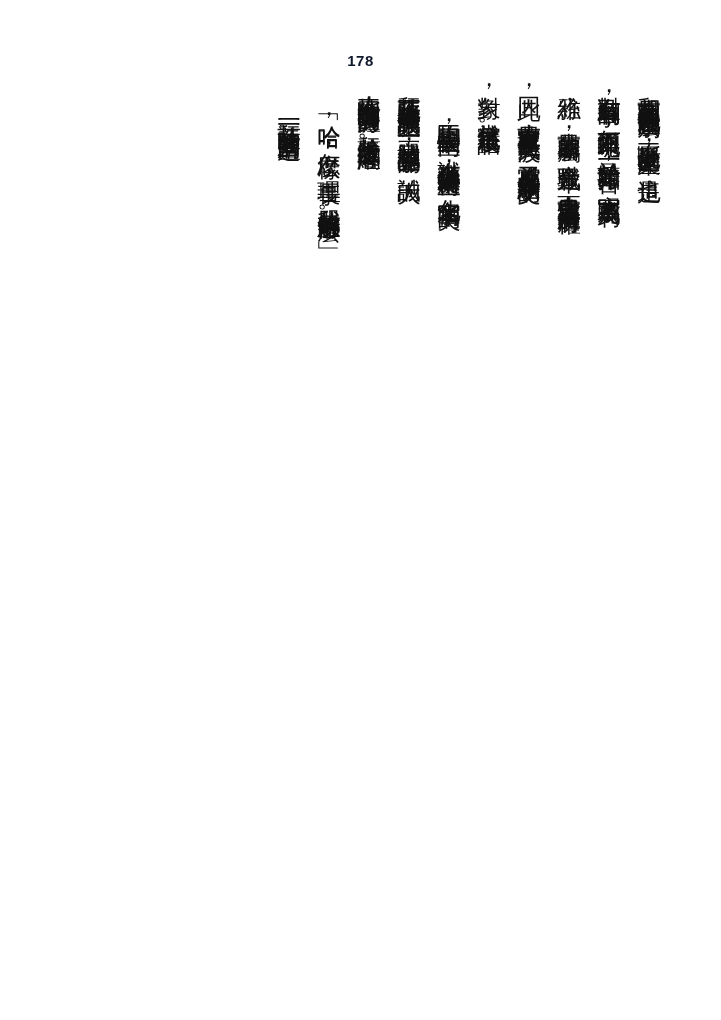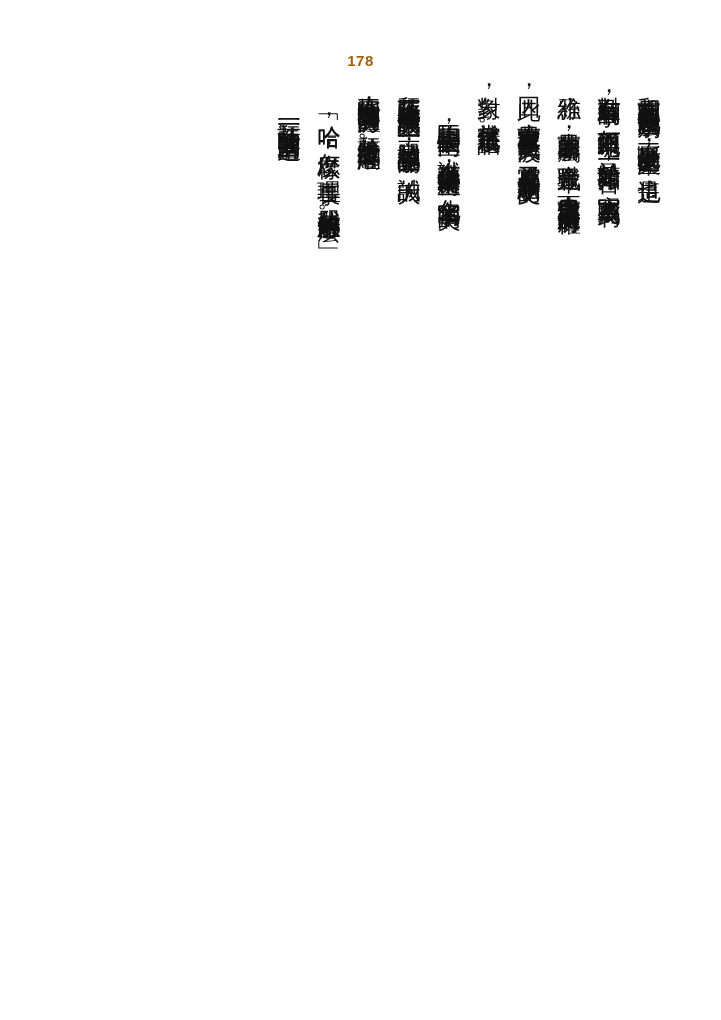--- a/index.html
+++ b/index.html
@@ -19,21 +19,21 @@
   }
   .page-number {
     position: absolute;
     top: 52px;
     left: 0;
     width: 721px;
     text-align: center;
     font-family: "Liberation Sans", "DejaVu Sans", sans-serif;
     font-size: 15px;
     font-weight: bold;
-    color: #a16207;
+    color: #0f172a;
     letter-spacing: 0.5px;
   }
   .text-block {
     position: absolute;
     top: 78px;
     right: 52px;
     height: 880px;
     display: flex;
     flex-direction: row-reverse;
     align-items: flex-start;

